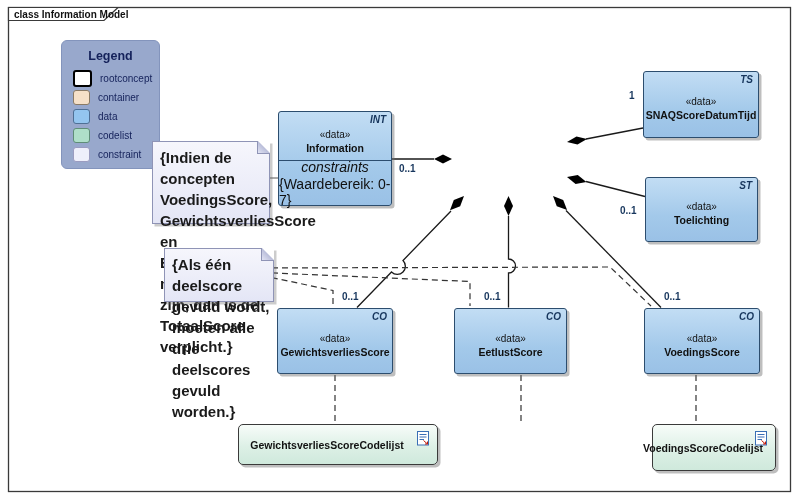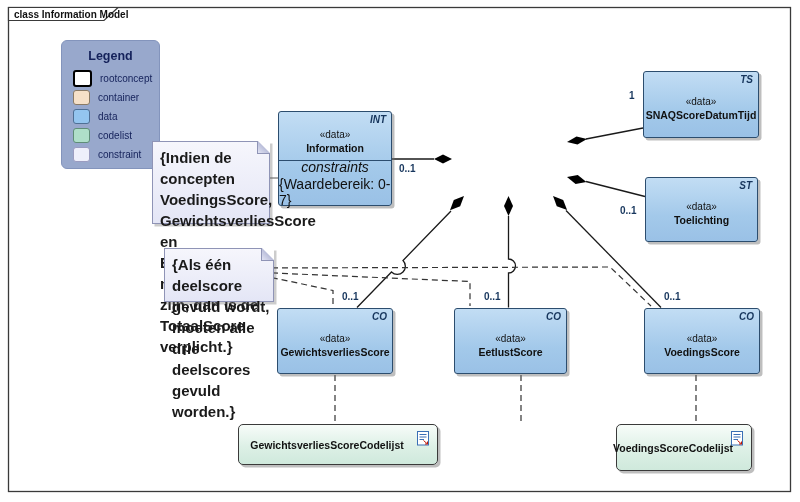--- a/index.html
+++ b/index.html
@@ -225,21 +225,21 @@
     <svg class="doc-icon" width="13" height="15" viewBox="0 0 13 15">
       <rect x="0.5" y="0.5" width="11" height="13.5" fill="#ffffff" stroke="#3A6FB5"></rect>
       <line x1="2.5" y1="3.5" x2="9.5" y2="3.5" stroke="#3A6FB5"></line>
       <line x1="2.5" y1="6" x2="9.5" y2="6" stroke="#3A6FB5"></line>
       <line x1="2.5" y1="8.5" x2="7" y2="8.5" stroke="#3A6FB5"></line>
       <path d="M6.5,9.5 L10.5,13 L10.5,10.5 M10.5,13 L8,13" stroke="#C21807" fill="none"></path>
     </svg>
   </div>
 
 
-  <div class="codelist-box" style="left:616px;top:424px;width:136px;height:47px">
+  <div class="codelist-box" style="left:652px;top:424px;width:124px;height:47px">
     <span class="cl-name">VoedingsScoreCodelijst</span>
     <svg class="doc-icon" width="13" height="15" viewBox="0 0 13 15">
       <rect x="0.5" y="0.5" width="11" height="13.5" fill="#ffffff" stroke="#3A6FB5"></rect>
       <line x1="2.5" y1="3.5" x2="9.5" y2="3.5" stroke="#3A6FB5"></line>
       <line x1="2.5" y1="6" x2="9.5" y2="6" stroke="#3A6FB5"></line>
       <line x1="2.5" y1="8.5" x2="7" y2="8.5" stroke="#3A6FB5"></line>
       <path d="M6.5,9.5 L10.5,13 L10.5,10.5 M10.5,13 L8,13" stroke="#C21807" fill="none"></path>
     </svg>
   </div>
 

